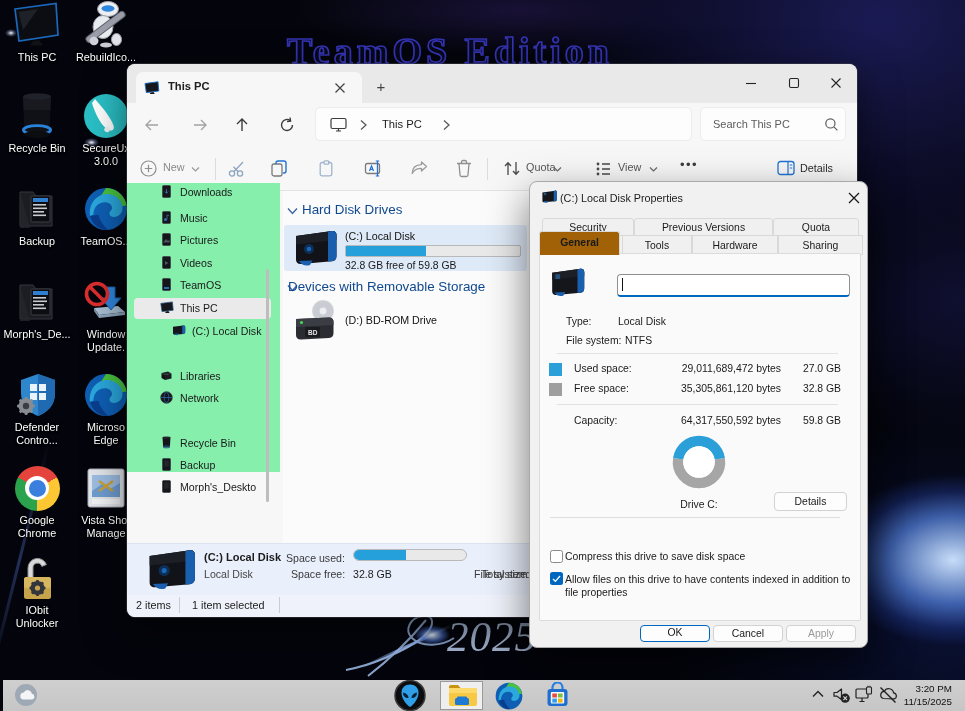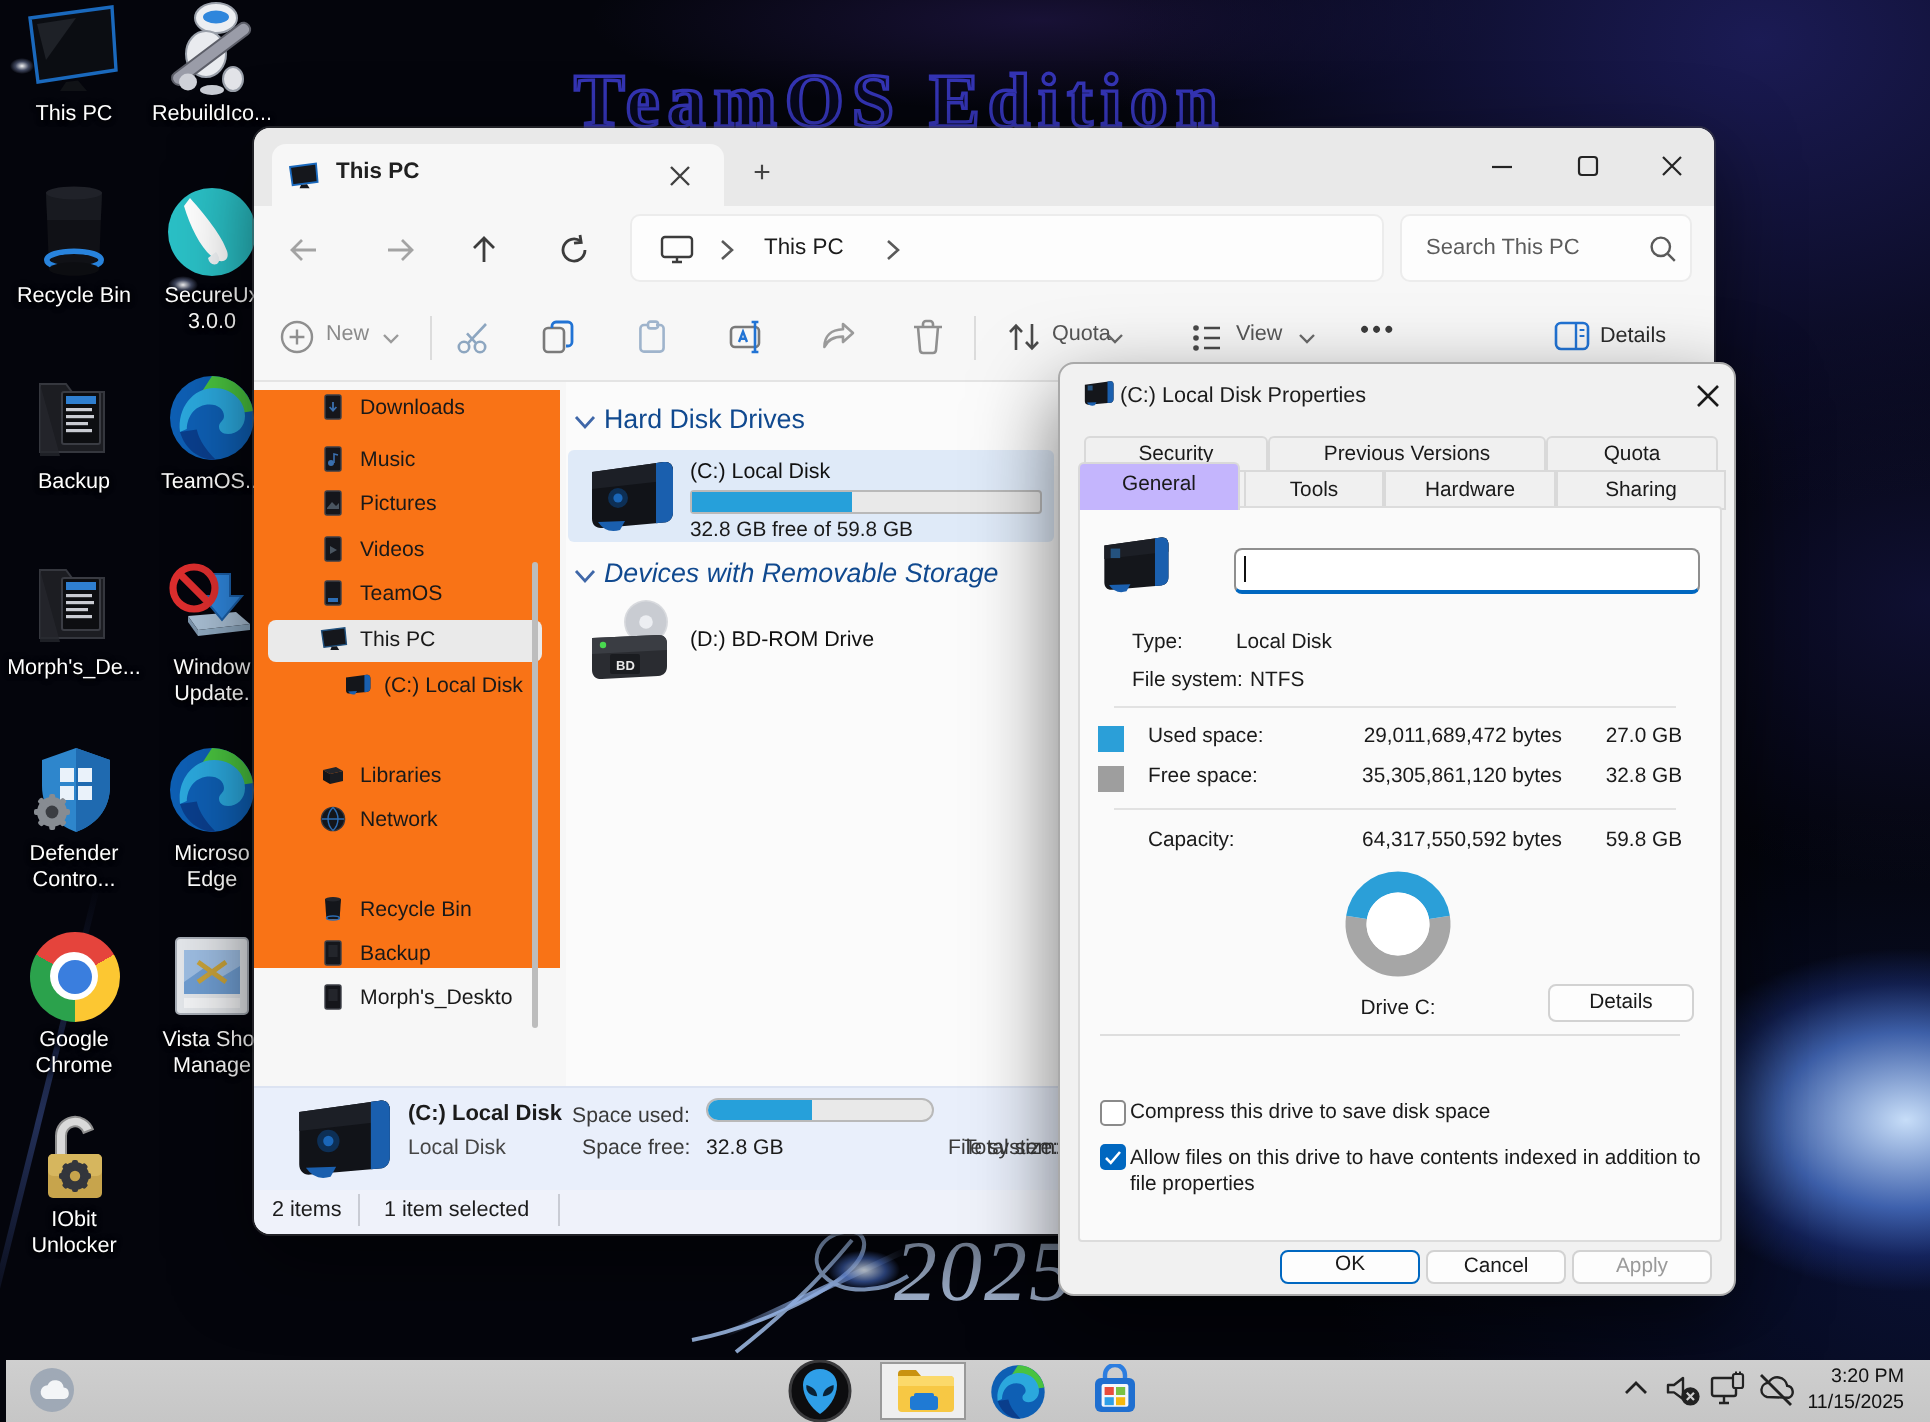--- a/index.html
+++ b/index.html
@@ -29,21 +29,21 @@
   #win{position:absolute;left:127px;top:64px;width:730px;height:553px;border-radius:8px;background:#f7f7f7;outline:1px solid rgba(70,70,75,.45);box-shadow:0 14px 40px rgba(0,0,0,.55);font-size:10.6px;color:#1b1b1b;}
   #titlebar{position:absolute;left:0;top:0;width:730px;height:39px;background:#e9e9e9;border-radius:8px 8px 0 0;}
   #tab{position:absolute;left:9px;top:8px;width:226px;height:31px;background:#f7f7f7;border-radius:7px 7px 0 0;}
   #tabplus{position:absolute;left:243px;top:12px;width:22px;height:22px;color:#444;font-size:15px;text-align:center;line-height:22px;}
   .wbtn{position:absolute;top:6px;width:34px;height:26px;color:#222;}
   #navbar{position:absolute;left:0;top:39px;width:730px;height:45px;background:#f7f7f7;}
   .pill{position:absolute;top:4px;height:34px;background:#fdfdfd;border:1px solid #ececec;border-radius:5px;box-sizing:border-box;}
   #toolbar{position:absolute;left:0;top:84px;width:730px;height:42px;background:#f7f7f7;border-bottom:1px solid #e4e4e4;}
   .tbtxt{color:#565656;font-size:10.8px;}
   .tsep{position:absolute;top:10px;width:1px;height:22px;background:#dcdcdc;}
-  #sidebar{position:absolute;left:0;top:131px;width:153px;height:289px;background:#f97316;}
+  #sidebar{position:absolute;left:0;top:119px;width:153px;height:289px;background:#86efac;}
   .sitem{position:absolute;left:0;width:153px;height:22px;display:flex;align-items:center;}
   .sitem .si{margin-left:33px;width:14px;height:14px;flex:none;display:flex;}
   .sitem.ind .si{margin-left:45px;}
   .sitem .st{margin-left:6px;font-size:10.6px;color:#191919;white-space:nowrap;}
   #mainarea{position:absolute;left:156px;top:127px;width:574px;height:416px;background:#fbfbfb;}
   .ghead{position:absolute;font-size:13.4px;color:#10498f;}
   #detailspane{position:absolute;left:0;top:479px;width:730px;height:52px;background:#e9effb;border-top:1px solid #dce3f2;}
   #statusbar{position:absolute;left:0;top:531px;width:730px;height:22px;background:#eff2fa;border-radius:0 0 8px 8px;font-size:10.8px;color:#1c1c1c;}
   .pbar{position:absolute;box-sizing:border-box;background:#e9e9e9;border:1px solid #b9b9b9;border-radius:2px;}
   .pfill{height:100%;background:#26a0da;}
@@ -495,21 +495,21 @@
           <circle cx="17" cy="21" r="2.3" fill="#1a66b8"></circle>
       </svg>
       <span class="abs" style="left:62px;top:39px;font-size:10.7px;color:#111;">(C:) Local Disk</span>
       <div class="pbar" style="left:62px;top:53.5px;width:176px;height:12px;">
           <div class="pfill" style="width:46%;"></div>
         </div>
       <span class="abs" style="left:62px;top:69px;font-size:10.4px;color:#191919;">32.8 GB free of 59.8 GB</span>
       <svg class="abs" style="left:4px;top:93px;" width="11" height="8" viewBox="0 0 11 8">
           <path d="M1 1.5 L5.5 6.5 L10 1.5" stroke="#3f67a8" stroke-width="1.4" fill="none"></path>
         </svg>
-      <span class="ghead" style="left:19px;top:88px;font-style:italic;">Devices with Removable Storage</span>
+      <span class="ghead" style="left:5px;top:88px;">Devices with Removable Storage</span>
       <svg class="abs" style="left:10px;top:108px;" width="47" height="46" viewBox="0 0 47 46">
         <circle cx="30" cy="12" r="11" fill="#d8dade"></circle>
           <circle cx="30" cy="12" r="10.2" fill="#c9ccd2"></circle>
           <circle cx="30" cy="12" r="3.4" fill="#eceef2"></circle>
         <path d="M3 20 L36 18.5 C39 18.5 40.5 20 40.5 23 L40.5 34 C40.5 37 39 38.8 36 39 L8 40.5 C5 40.7 3 39 3 36 Z" fill="#2a2c31"></path>
         <path d="M3 20 L36 18.5 C39 18.5 40.5 20 40.5 23 L40.5 26 L3 28 Z" fill="#3a3d43"></path>
         <circle cx="8.5" cy="23.5" r="1.6" fill="#49d84f"></circle>
         <rect x="12" y="28" width="15" height="10" rx="1" fill="#1a1c20"></rect>
         <text x="15" y="36" font-family="Liberation Sans,sans-serif" font-size="6.5" fill="#e8e8e8" font-weight="bold">BD</text>
       </svg>
@@ -554,21 +554,21 @@
     <svg class="abs" style="left:317px;top:9px;" width="14" height="14" viewBox="0 0 14 14">
         <path d="M2 2 L12 12 M12 2 L2 12" stroke="#1a1a1a" stroke-width="1.3" fill="none"></path>
       </svg>
     <div class="tabbtn" style="left:12px;top:36px;width:92px;height:18px;line-height:17px;border-radius:3px 3px 0 0;">Security</div>
     <div class="tabbtn" style="left:104px;top:36px;width:139px;height:18px;line-height:17px;border-radius:3px 3px 0 0;">Previous Versions</div>
     <div class="tabbtn" style="left:243px;top:36px;width:86px;height:18px;line-height:17px;border-radius:3px 3px 0 0;">Quota</div>
     <div class="tabbtn" style="left:92px;top:53px;width:70px;height:20px;line-height:19px;">Tools</div>
     <div class="tabbtn" style="left:162px;top:53px;width:86px;height:20px;line-height:19px;">Hardware</div>
     <div class="tabbtn" style="left:248px;top:53px;width:85px;height:20px;line-height:19px;">Sharing</div>
     <div id="dcontent"></div>
-    <div class="tabbtn" style="left:9px;top:49px;width:81px;height:24px;line-height:22px;background:#c4b5fd;border-bottom:none;z-index:5;border-radius:3px 3px 0 0;">General</div>
+    <div class="tabbtn" style="left:9px;top:49px;width:81px;height:24px;line-height:22px;background:#a16207;border-bottom:none;z-index:5;border-radius:3px 3px 0 0;font-weight:bold;">General</div>
     <svg class="abs" style="left:19px;top:84px;z-index:6;" width="38" height="34" viewBox="0 0 48 42">
         <path d="M4 8 L40 3 C43 2.6 44.5 4.4 44.5 7.4 L44.5 28 C44.5 31 43 33 40 33.3 L9 36 C6 36.3 4 34.4 4 31.4 Z" fill="#14161b"></path>
         <path d="M4 8 L40 3 C43 2.6 44.5 4.4 44.5 7.4 L44.5 12 L4 16.5 Z" fill="#1c1f26"></path>
         <path d="M40 3 C43 2.6 44.5 4.4 44.5 7.4 L44.5 28 C44.5 31 43 33 40 33.3 L36 33.6 L36 3.5 Z" fill="#1a5fae"></path>
         <path d="M7 33 q4 6 11 4 l2.5 -4.5 Z" fill="#1a5fae"></path>
         <rect x="8" y="10" width="6" height="6" fill="#24527e"></rect>
       </svg>
     <div class="abs" style="left:87px;top:92px;width:233px;height:23px;background:#fff;border:1px solid #8f8f8f;border-bottom:2px solid #0067c0;border-radius:4px;box-sizing:border-box;z-index:6;"></div>
     <div class="abs" style="left:92px;top:96px;width:1px;height:13px;background:#111;z-index:7;"></div>
     <span class="abs" style="left:36px;top:134px;z-index:6;">Type:</span>

